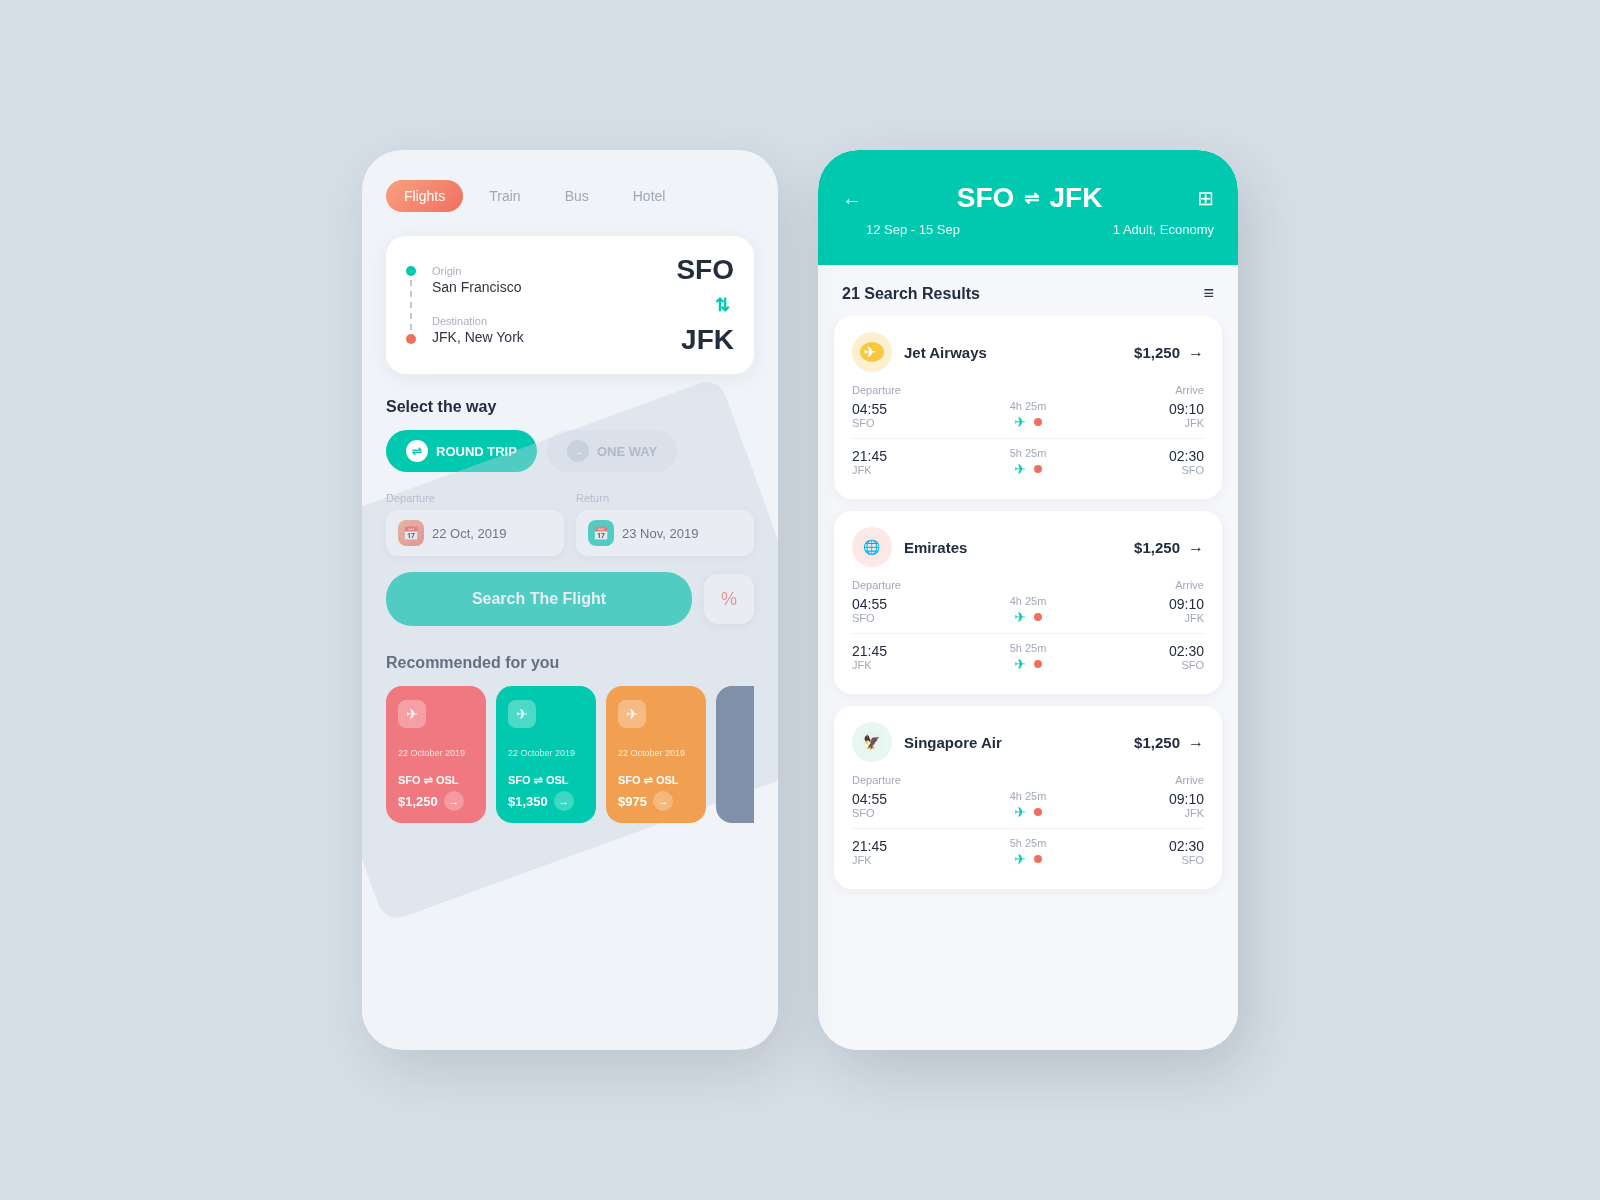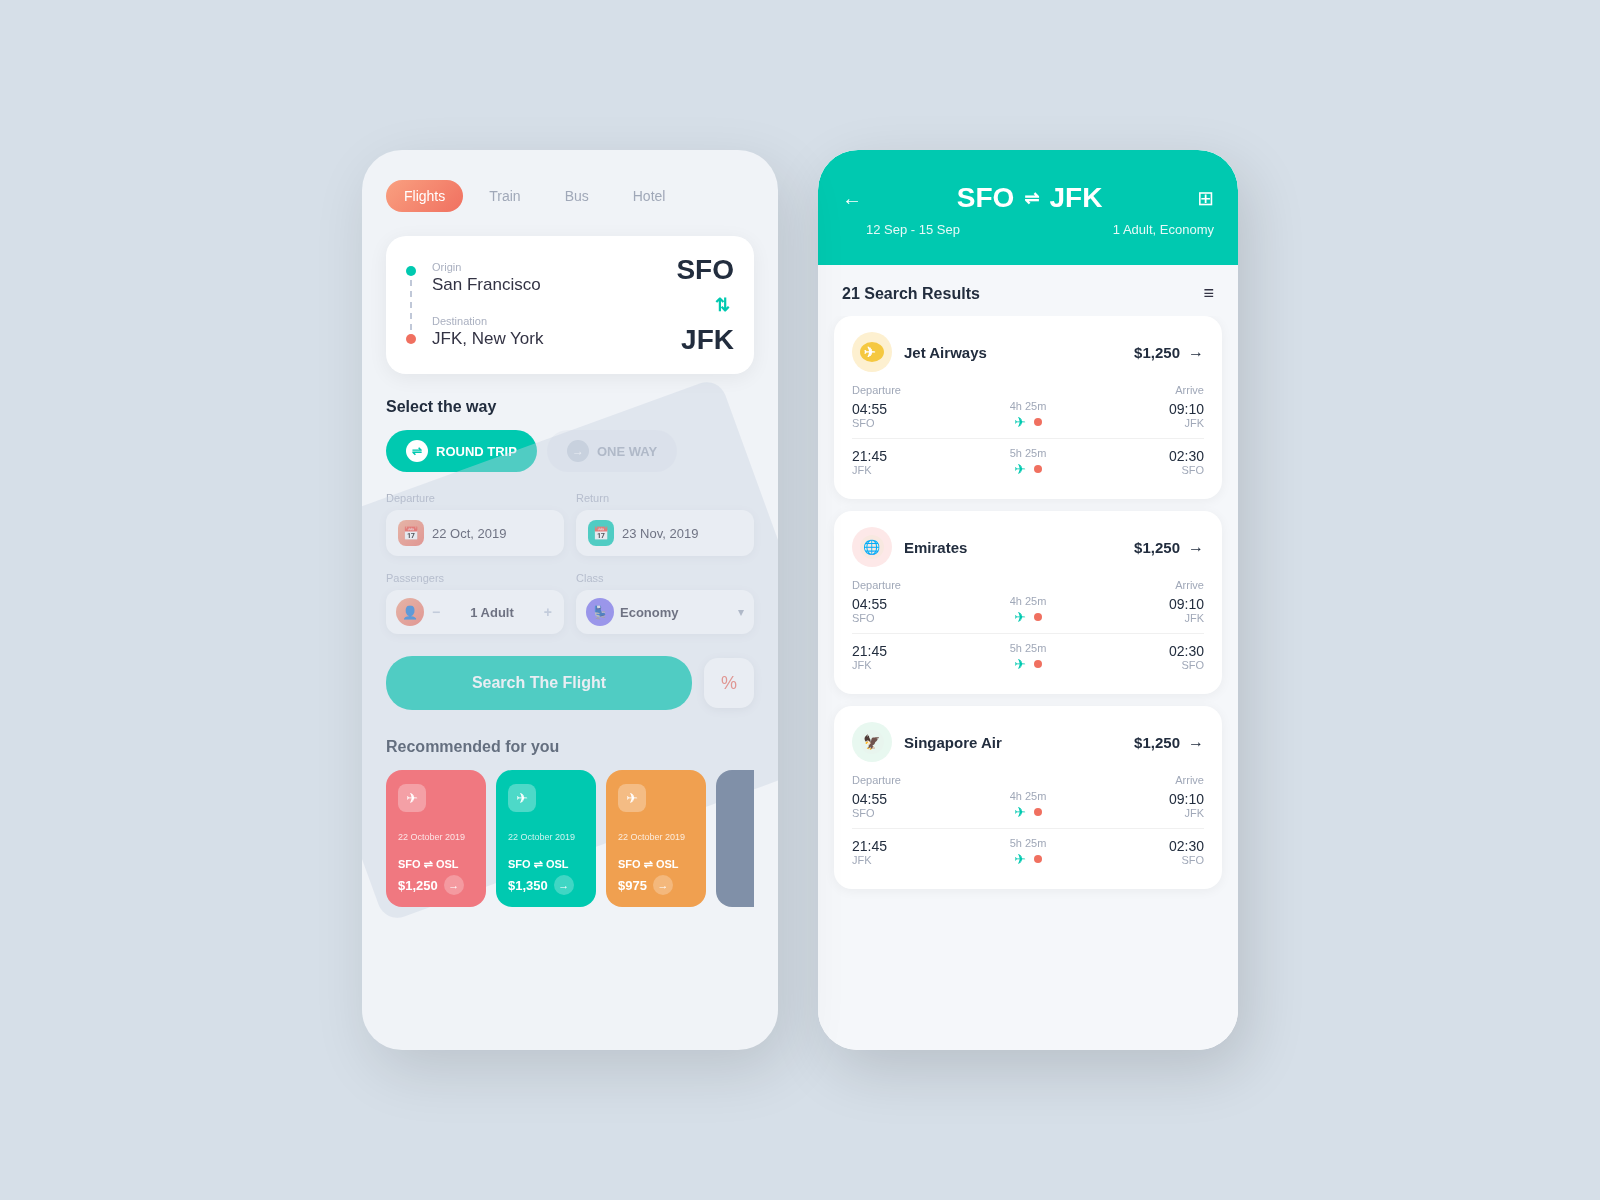--- a/index.html
+++ b/index.html
@@ -93,21 +93,21 @@
     }
     .route-info {
       flex: 1;
     }
     .route-label {
       font-size: 11px;
       color: #aab0c0;
       margin-bottom: 2px;
     }
     .route-city {
-      font-size: 17px;
+      font-size: 14px;
       color: #334;
       font-weight: 500;
     }
     .route-code {
       font-size: 28px;
       font-weight: 700;
       color: #222d3e;
       line-height: 1;
     }
     .route-swap {
@@ -585,39 +585,20 @@
     </div>
     <div class="date-field">
       <div class="field-label">Return</div>
       <div class="date-input">
         <div class="cal-icon-teal">📅</div>
         <span>23 Nov, 2019</span>
       </div>
     </div>
   </div>
 
-  <div class="pax-row">
-    <div class="pax-field">
-      <div class="field-label">Passengers</div>
-      <div class="pax-control">
-        <div class="pax-icon">👤</div>
-        <span class="pax-minus">−</span>
-        <span class="pax-value">1 Adult</span>
-        <span class="pax-plus">+</span>
-      </div>
-    </div>
-    <div class="pax-field">
-      <div class="field-label">Class</div>
-      <div class="class-control">
-        <div class="class-icon">💺</div>
-        <span class="class-value">Economy</span>
-        <span class="chevron-down">▾</span>
-      </div>
-    </div>
-  </div>
 
   <div class="search-row">
     <button class="search-btn">Search The Flight</button>
     <button class="promo-btn">%</button>
   </div>
 
   <div class="recommended-title">Recommended for you</div>
   <div class="rec-cards">
     <div class="rec-card rec-card-pink">
       <div class="plane-icon">✈</div>

